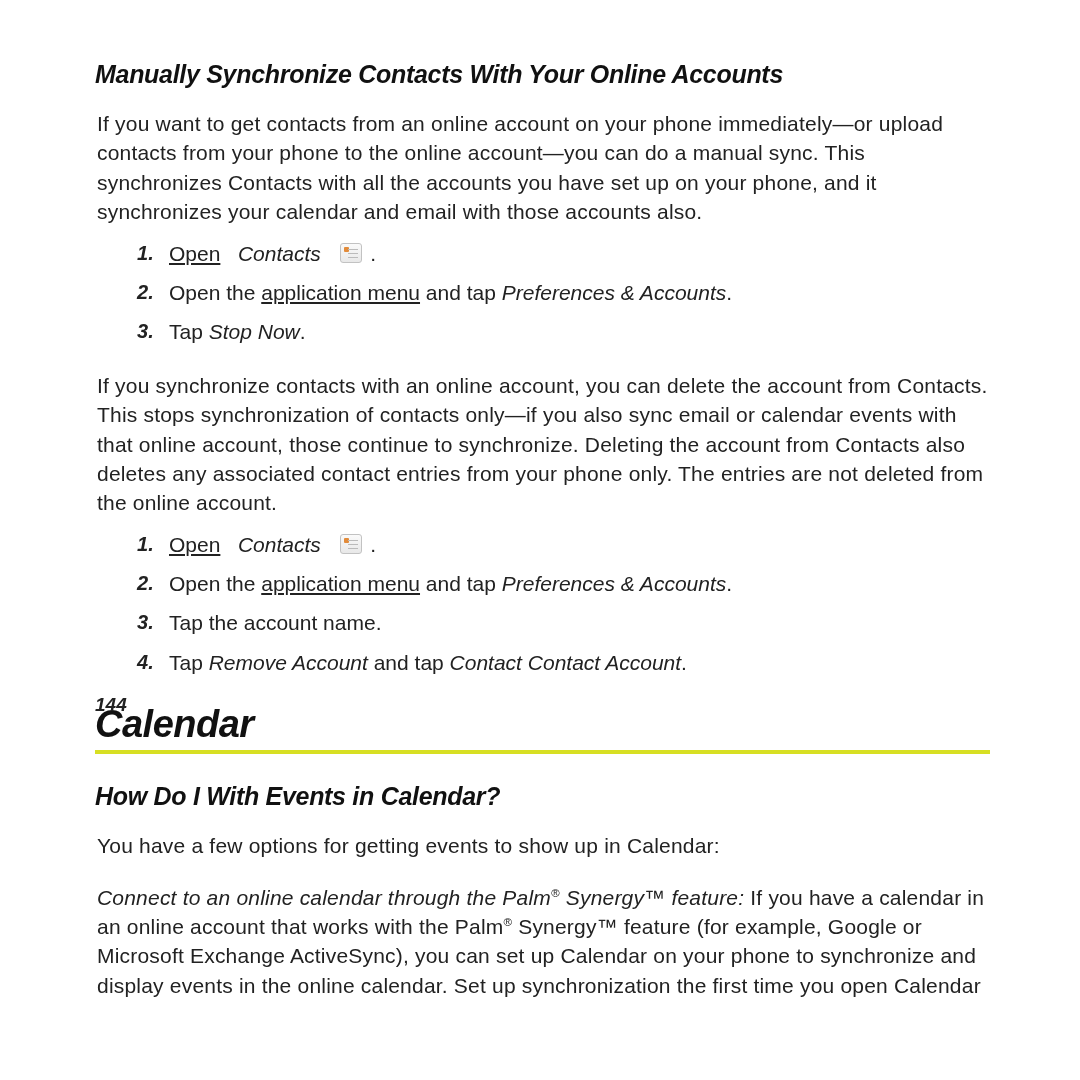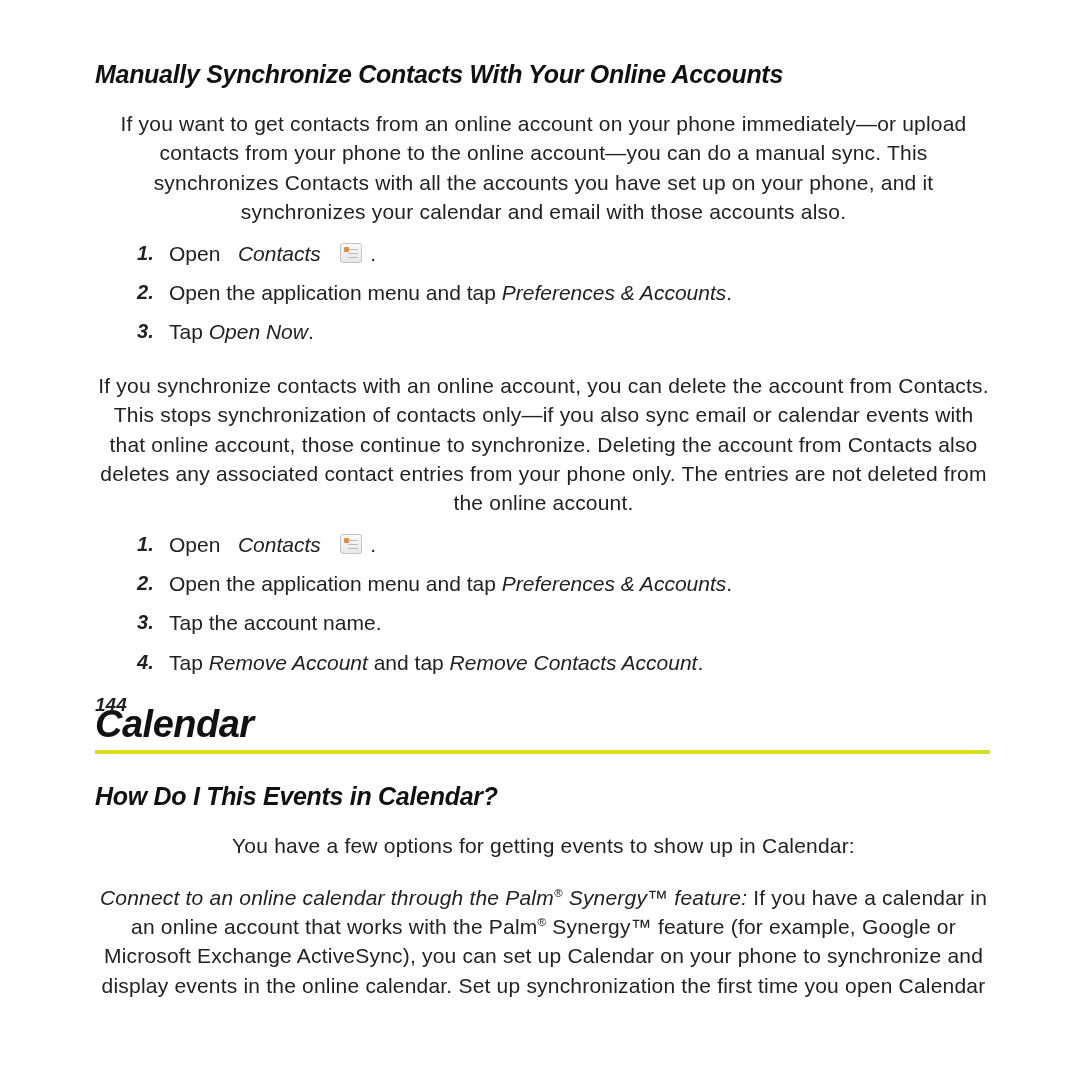--- a/index.html
+++ b/index.html
@@ -26,21 +26,20 @@
     color: #111;
     letter-spacing: -0.3px;
   }
   .para {
     font-size: 21px;
     line-height: 1.4;
     font-weight: 300;
     margin: 0 0 12px 2px;
     letter-spacing: 0.2px;
     font-stretch: condensed;
-    text-align: center;
   }
   ol.steps {
     margin: 0 0 24px 0;
     padding: 0 0 0 74px;
     counter-reset: step;
     list-style: none;
   }
   ol.steps li {
     font-size: 21px;
     line-height: 1.4;
@@ -52,20 +51,21 @@
     counter-increment: step;
     content: counter(step) ".";
     position: absolute;
     left: -32px;
     top: 0;
     font-style: italic;
     font-weight: bold;
     font-size: 20px;
   }
   .link {
+    text-decoration: underline;
     text-underline-offset: 2px;
   }
   .emph {
     font-style: italic;
     font-weight: normal;
   }
   .icon-box {
     display: inline-block;
     width: 20px;
     height: 18px;
@@ -138,47 +138,47 @@
       <span>&nbsp;</span>
       <span class="emph">Contacts</span>
       <span>&nbsp;</span>
       <span class="icon-box"></span>
       <span>.</span>
     </li>
     <li>
       <span>Open the </span><span class="link">application menu</span><span> and tap </span><span class="emph">Preferences &amp; Accounts</span><span>.</span>
     </li>
     <li>
-      <span>Tap </span><span class="emph">Open Now</span><span>.</span>
+      <span>Tap </span><span class="emph">Stop Now</span><span>.</span>
     </li>
   </ol>
 
   <p class="para">If you synchronize contacts with an online account, you can delete the account from Contacts. This stops synchronization of contacts only—if you also sync email or calendar events with that online account, those continue to synchronize. Deleting the account from Contacts also deletes any associated contact entries from your phone only. The entries are not deleted from the online account.</p>
   <ol class="steps">
     <li>
       <span class="link">Open</span>
       <span>&nbsp;</span>
       <span class="emph">Contacts</span>
       <span>&nbsp;</span>
       <span class="icon-box"></span>
       <span>.</span>
     </li>
     <li>
       <span>Open the </span><span class="link">application menu</span><span> and tap </span><span class="emph">Preferences &amp; Accounts</span><span>.</span>
     </li>
     <li>Tap the account name.</li>
     <li>
-      <span>Tap </span><span class="emph">Remove Account</span><span> and tap </span><span class="emph">Remove Contacts Account</span><span>.</span>
+      <span>Tap </span><span class="emph">Remove Account</span><span> and tap </span><span class="emph">Contact Contact Account</span><span>.</span>
     </li>
   </ol>
 
   <h1 class="section-title">Calendar</h1>
   <hr class="section-rule">
 
-  <div class="sub-heading">How Do I This Events in Calendar?</div>
+  <div class="sub-heading">How Do I With Events in Calendar?</div>
   <p class="para">You have a few options for getting events to show up in Calendar:</p>
   <div class="spacer-sm"></div>
   <p class="para">
     <span class="emph"><span>Connect to an online calendar through the Palm</span><span class="sup">®</span><span> Synergy™ feature:</span></span><span> If you have a calendar in an online account that works with the Palm</span><span class="sup">®</span><span> Synergy™ feature (for example, Google or Microsoft Exchange ActiveSync), you can set up Calendar on your phone to synchronize and display events in the online calendar. Set up synchronization the first time you open Calendar</span>
   </p>
 
   <div class="footer">
     <span>144</span>
   </div>
 

